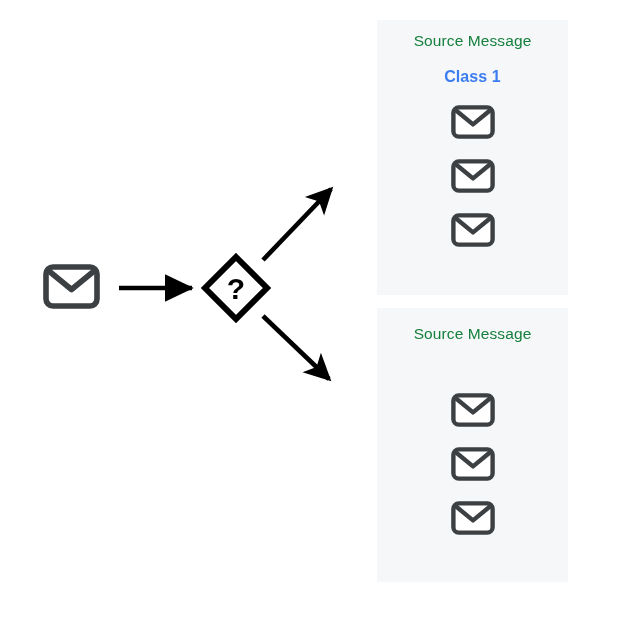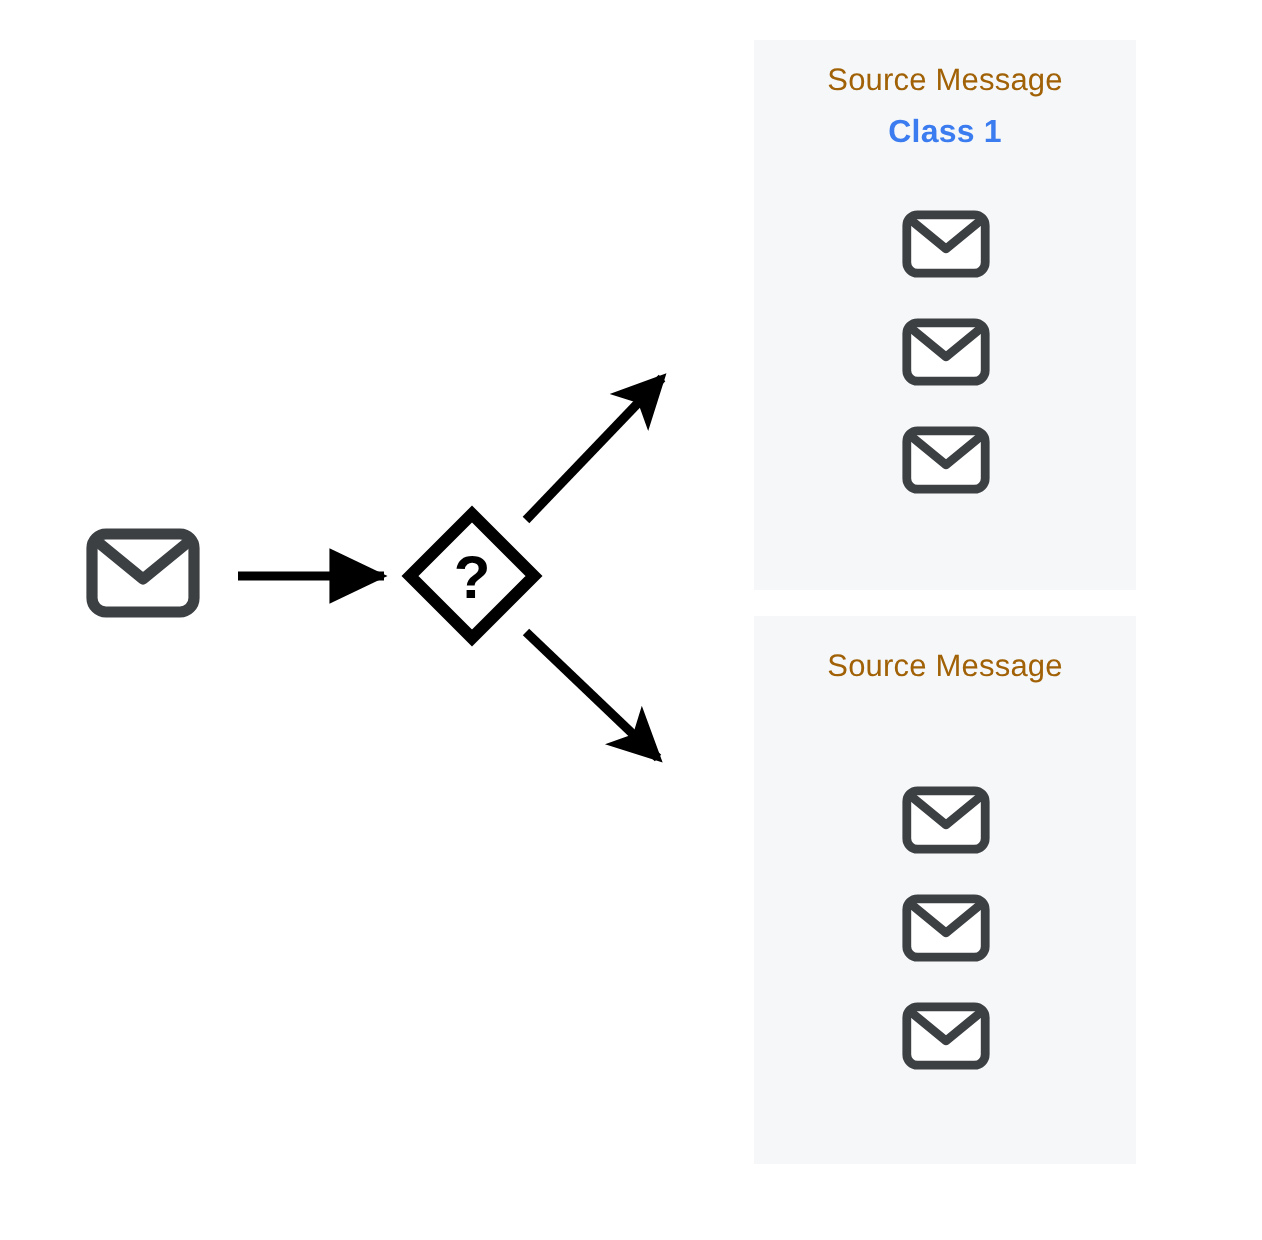--- a/index.html
+++ b/index.html
@@ -38,26 +38,26 @@
     line-height: 1.0;
     user-select: none;
   }
   #panel-1 .panel-heading { top: 13px; }
   #panel-2 .panel-heading { top: 18px; }
 
   .panel-title {
     display: block;
     font-size: 15.5px;
     font-weight: 400;
-    color: #a16207;
+    color: #15803d;
     letter-spacing: 0.1px;
   }
   .panel-subtitle {
     display: block;
-    margin-top: 10px;
+    margin-top: 20px;
     font-size: 16px;
     font-weight: 700;
     color: #3B7DF0;
     letter-spacing: 0.1px;
   }
 
   .envelope-stack {
     position: absolute;
     left: 0;
     width: 100%;

